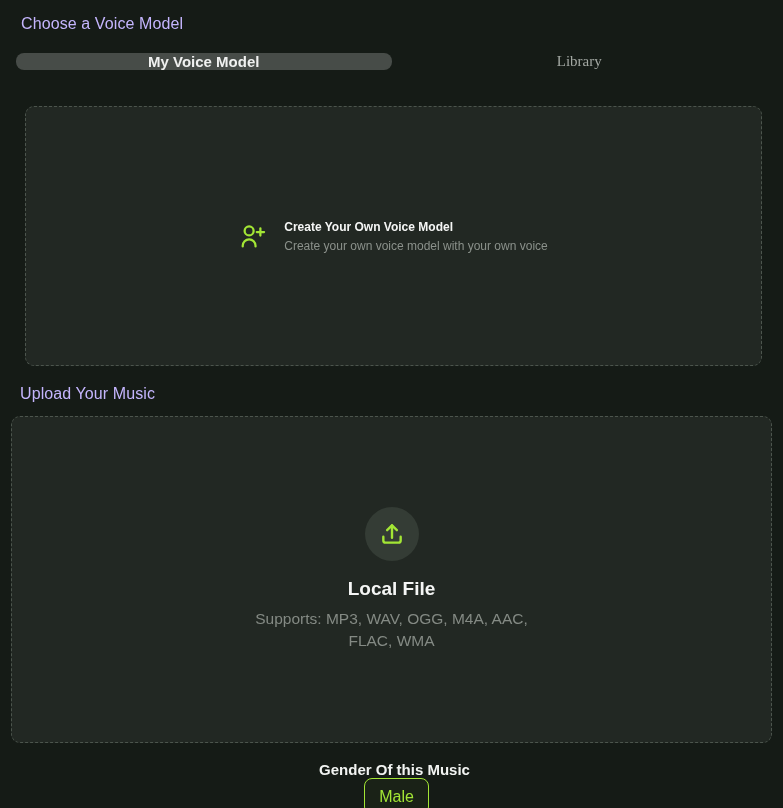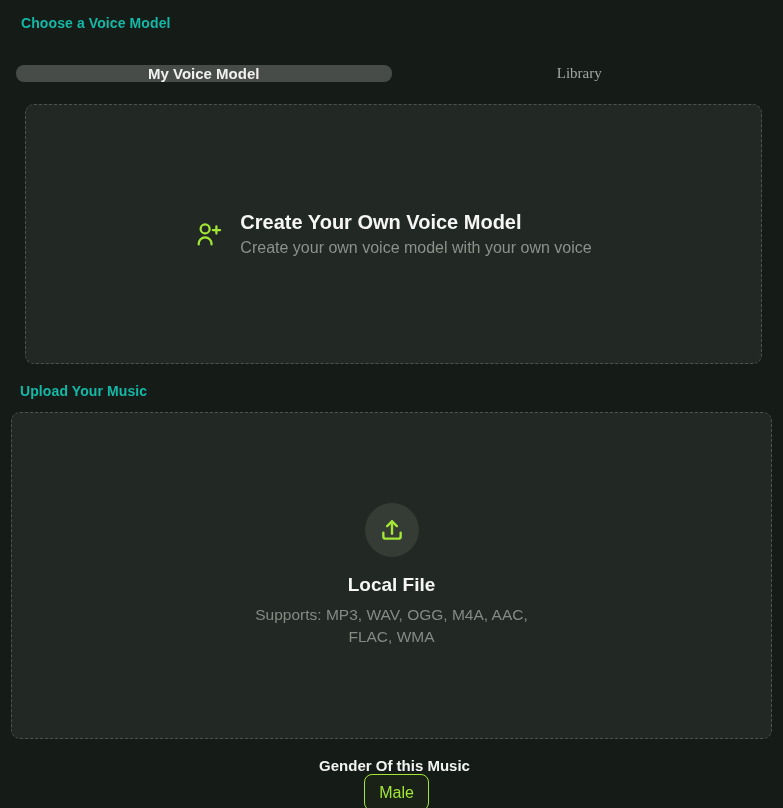--- a/index.html
+++ b/index.html
@@ -4,50 +4,50 @@
 <style>
   * { margin:0; padding:0; box-sizing:border-box; }
   html,body { width:783px; height:808px; }
   body {
     background:#151b16;
     font-family:"Liberation Sans", sans-serif;
     color:#f2f4f2;
     overflow:hidden;
   }
   .section-label {
-    font-size:14px; font-weight:bold; color:#14b8a6;
+    font-size:16px; font-weight:normal; color:#c4b5fd;
     letter-spacing:.1px;
   }
   #choose-label { margin:15px 0 0 21px; }
   
   .tabbar {
     margin:20px 16px 12px 16px; height:31px;
-    display:flex; align-items:flex-end; border-radius:8px;
+    display:flex; align-items:flex-start; border-radius:8px;
   }
   .tab {
     flex:1 1 0; display:flex; align-items:center; justify-content:center;
     font-size:15px; border-radius:8px; cursor:pointer;
   }
   .tab.selected { background:#474c48; color:#f0f1f0; font-weight:bold; }
   .tab.unselected { background:transparent; color:#a2a7a2; font-weight:normal;font-family:Liberation Serif, serif; }
   
   .dashed-panel {
     background:#222823;
     border:1px dashed #4c554d;
     border-radius:9px;
   }
   #create-box {
     margin:22px 21px 0 25px; height:260px;
     display:flex; align-items:center; justify-content:center;
     cursor:pointer;
   }
   .create-inner { display:flex; align-items:center; gap:18px; }
   .create-text { display:flex; flex-direction:column; gap:5px; }
-  .create-title { font-size:20px; font-weight:bold; color:#f5f6f5; }
-  .create-sub { font-size:16px; color:#8b918b; }
+  .create-title { font-size:12px; font-weight:bold; color:#f5f6f5; }
+  .create-sub { font-size:12px; color:#8b918b; }
   #upload-label { margin:19px 0 0 20px; }
   .upload-row {
     margin:13px 11px 0 11px; display:flex; gap:32px; height:327px;
   }
   .upload-card {
     flex:1 1 0; display:flex; flex-direction:column;
     align-items:center; justify-content:center; text-align:center;
     cursor:pointer;
   }
   .icon-circle {

